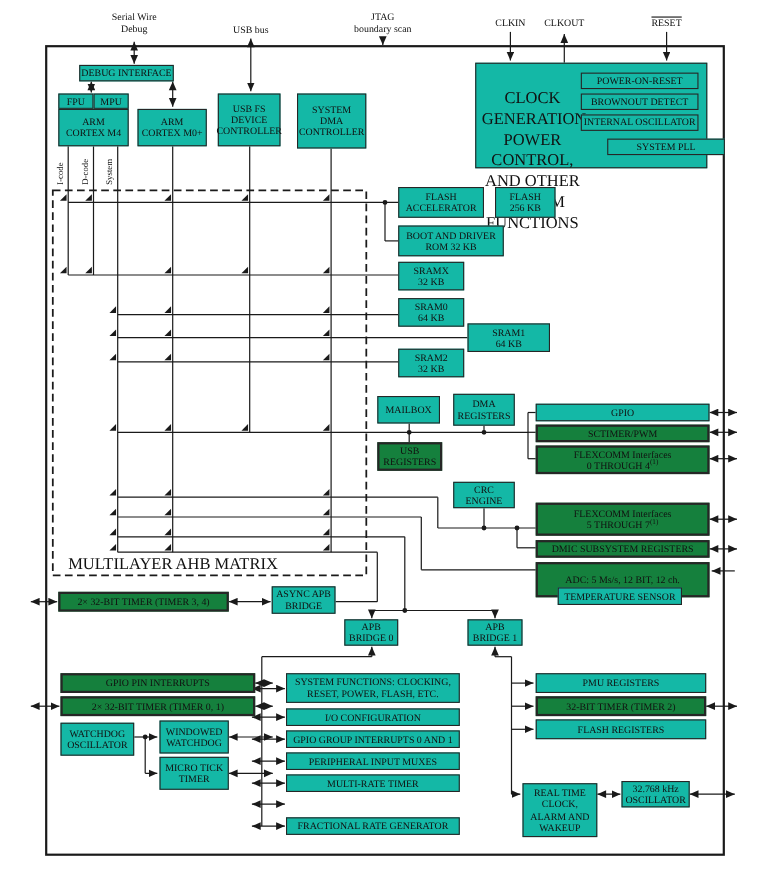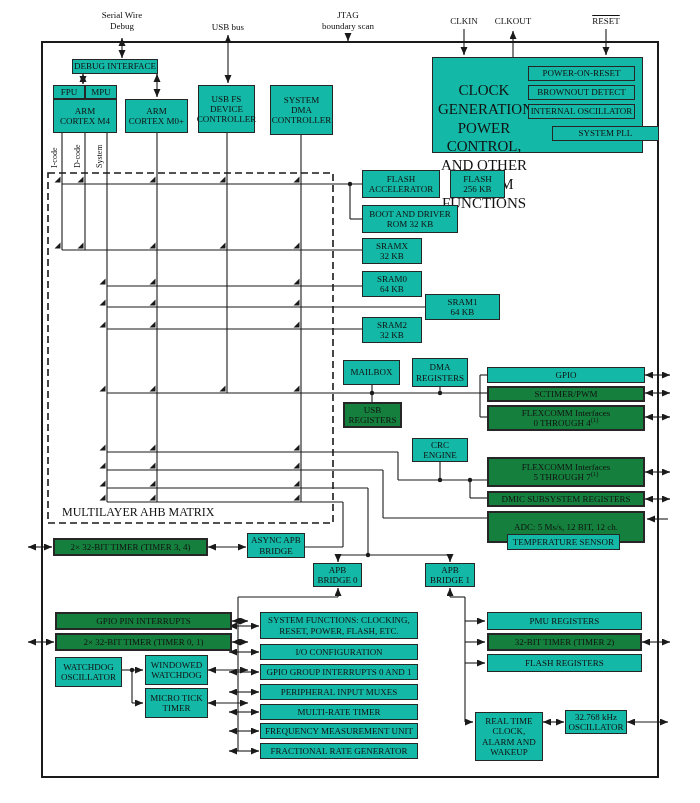--- a/index.html
+++ b/index.html
@@ -9,21 +9,21 @@
   .w{stroke:#1a1a1a;stroke-width:1.1;fill:none}
   .box{position:absolute;box-sizing:border-box;border:1.5px solid #262626;background:#14b8a6;
        display:flex;align-items:center;justify-content:center;text-align:center;
        font-size:9px;line-height:1.13;white-space:pre-line}
   .gray{background:#15803d;border-width:2px}
   .lbl{position:absolute;font-size:9px;text-align:center;white-space:pre-line;line-height:1.25}
   .vlbl{position:absolute;font-size:8px;white-space:nowrap;transform:rotate(-90deg);
         transform-origin:0 0;width:42px}
   .ovl{text-decoration:overline}
   sup{font-size:6.5px;line-height:0}
-  .matrixlbl{position:absolute;font-size:12px;white-space:nowrap}
+  .matrixlbl{position:absolute;font-size:15px;white-space:nowrap}
 </style>
 </head>
 <body>
 
 <div id="stage">
 
   <svg id="wires" width="700" height="803">
     <defs>
       <marker id="mE" markerUnits="userSpaceOnUse" markerWidth="9" markerHeight="8" refX="8" refY="3.5" orient="auto">
           <path d="M0,0 L8,3.5 L0,7 Z" fill="#1a1a1a"></path>
@@ -248,21 +248,20 @@
 WATCHDOG</div>
   <div class="box" style="left:145px;top:688px;width:63px;height:30px">MICRO TICK
 TIMER</div>
 
   <div class="box" style="left:260px;top:612px;width:158px;height:27px">SYSTEM FUNCTIONS: CLOCKING,
 RESET, POWER, FLASH, ETC.</div>
   <div class="box" style="left:260px;top:644px;width:158px;height:16px">I/O CONFIGURATION</div>
   <div class="box" style="left:260px;top:664px;width:158px;height:16px">GPIO GROUP INTERRUPTS 0 AND 1</div>
   <div class="box" style="left:260px;top:684px;width:158px;height:16px">PERIPHERAL INPUT MUXES</div>
   <div class="box" style="left:260px;top:704px;width:158px;height:16px">MULTI-RATE TIMER</div>
-  <div class="box" style="left:260px;top:723px;width:158px;height:16px">FREQUENCY MEASUREMENT UNIT</div>
   <div class="box" style="left:260px;top:743px;width:158px;height:16px">FRACTIONAL RATE GENERATOR</div>
 
   <div class="box" style="left:487px;top:612px;width:155px;height:18px">PMU REGISTERS</div>
   <div class="box gray" style="left:487px;top:633px;width:155px;height:18px">32-BIT TIMER (TIMER 2)</div>
   <div class="box" style="left:487px;top:654px;width:155px;height:18px">FLASH REGISTERS</div>
   <div class="box" style="left:475px;top:712px;width:68px;height:49px">REAL TIME
 CLOCK,
 ALARM AND
 WAKEUP</div>
   <div class="box" style="left:565px;top:710px;width:62px;height:24px">32.768 kHz

